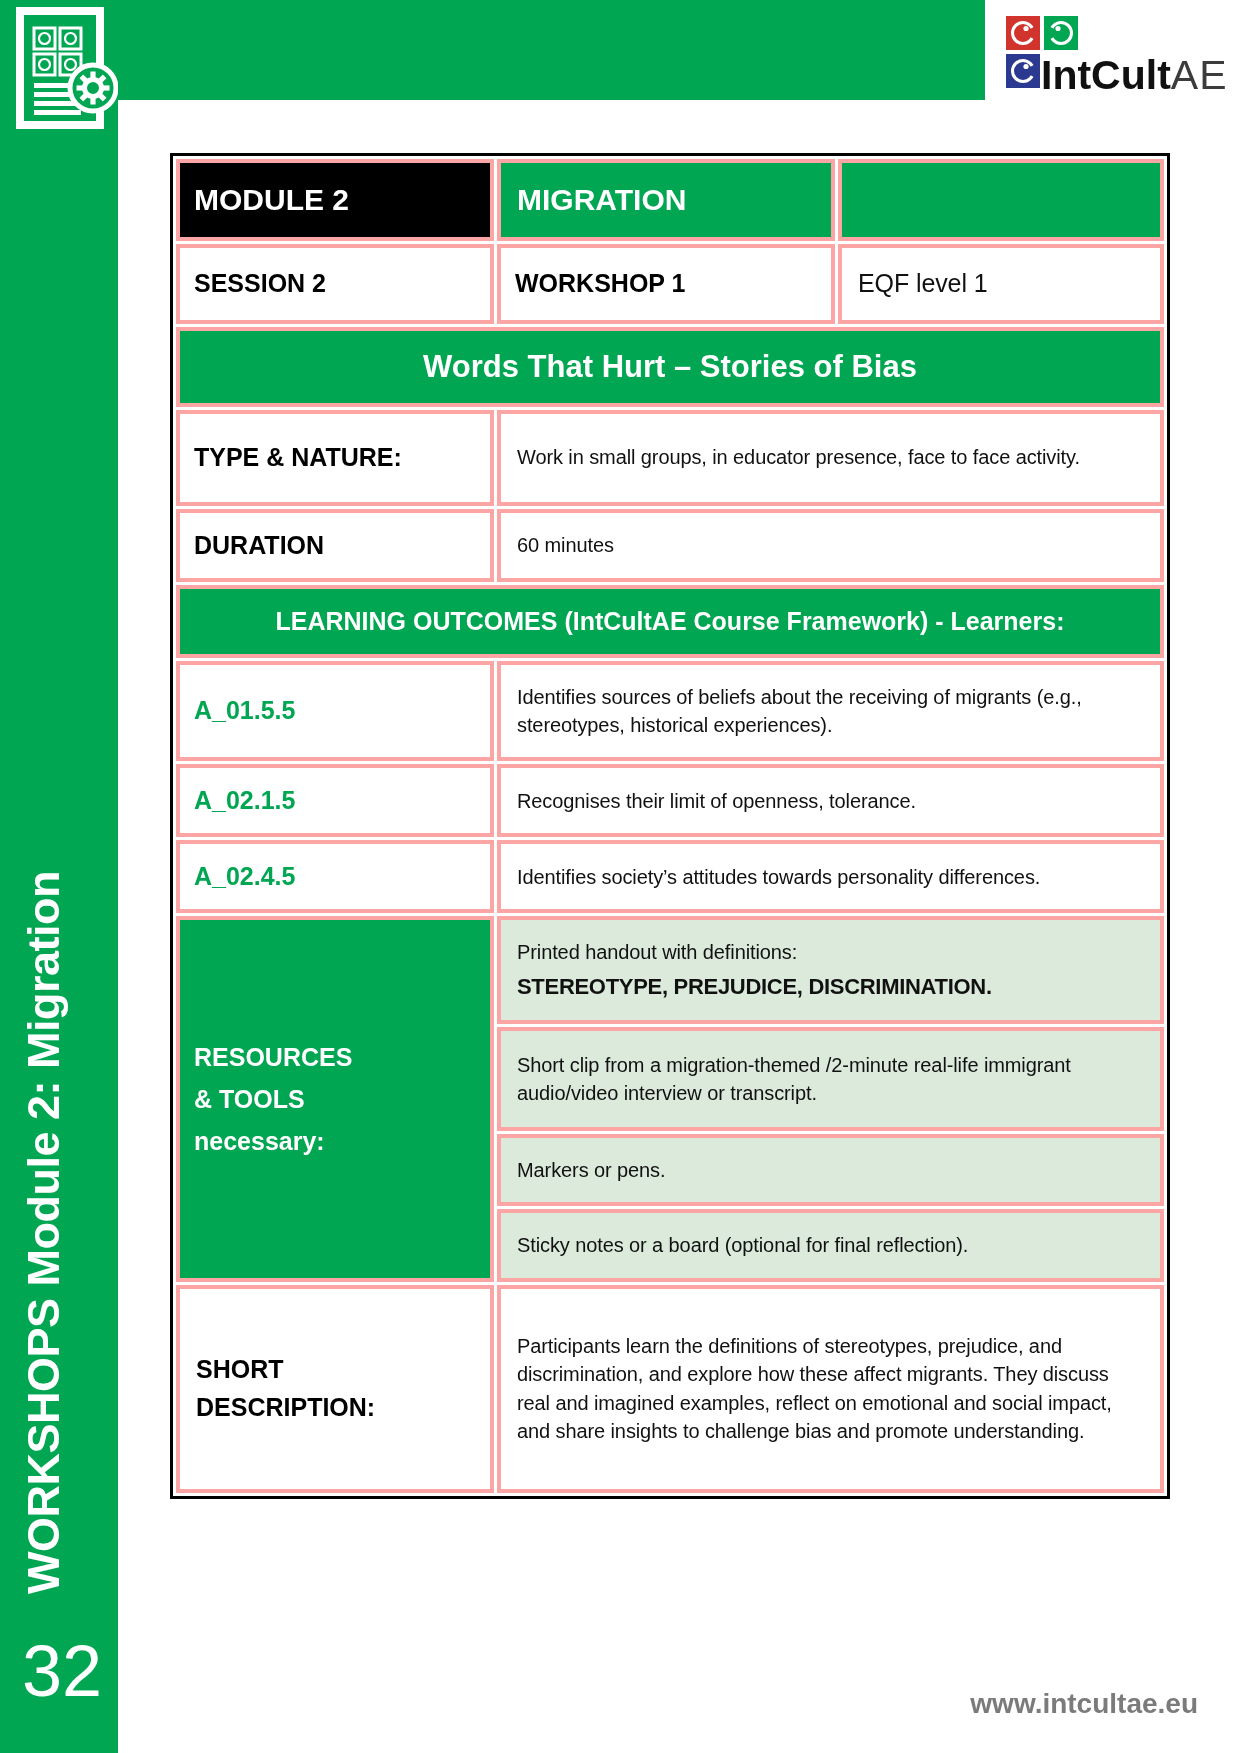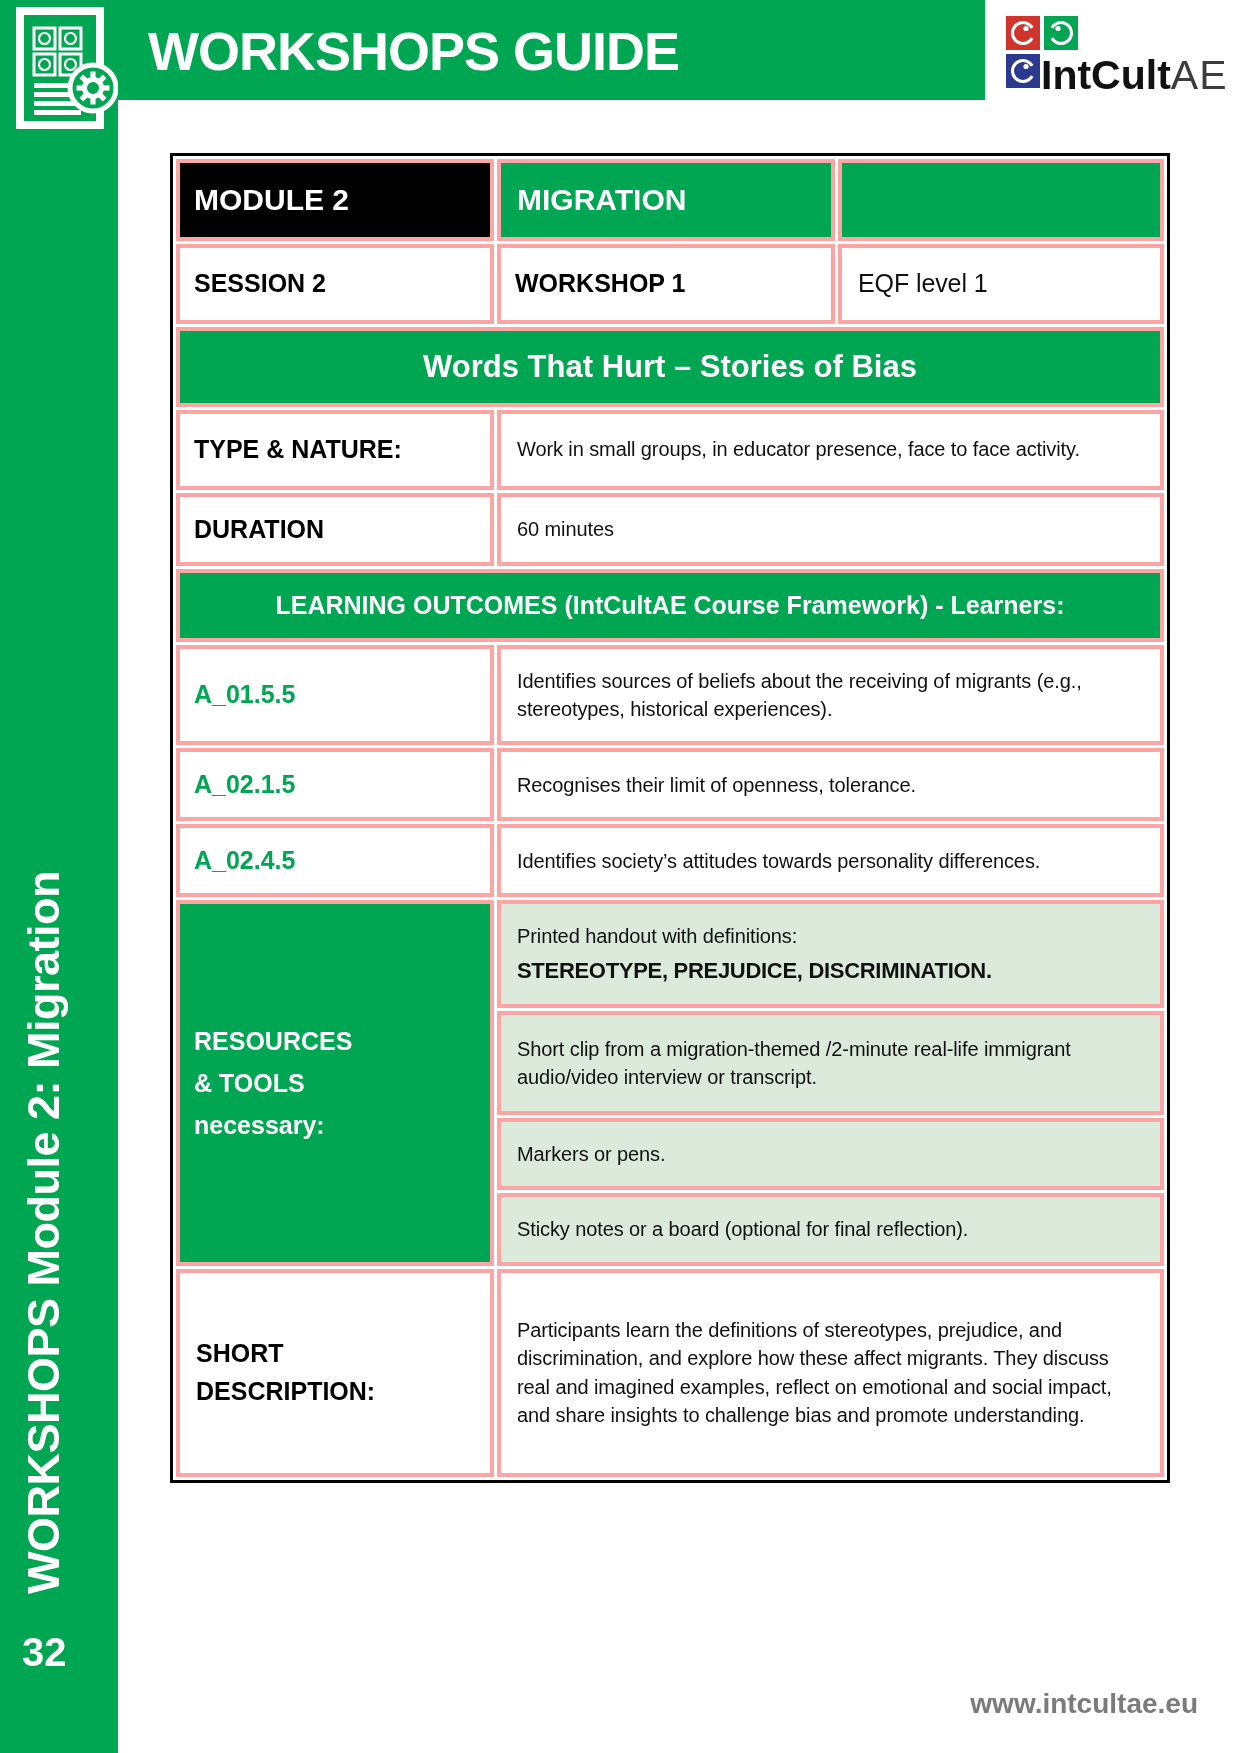--- a/index.html
+++ b/index.html
@@ -34,21 +34,21 @@
   .value { font-size:20px; letter-spacing:-0.1px; line-height:1.42; }
   .res-label { background:#00A651; color:#fff; font-weight:bold; font-size:25px;
                line-height:1.6; padding-left:14px; vertical-align:middle; }
   .res-label div { margin:2px 0; }
   .res-value { background:#DBEADB; font-size:20px; letter-spacing:-0.1px; line-height:1.42; }
   .res-bold { font-weight:bold; font-size:22px; letter-spacing:-0.3px; margin-top:4px; }
   .desc-label div { font-weight:bold; font-size:25px; color:#000; line-height:1.5; }
 
   .vertical-text { position:absolute; left:18px; top:1594px; transform-origin:0 0; transform:rotate(-90deg);
                    white-space:nowrap; font-size:45px; font-weight:bold; color:#fff; letter-spacing:-0.5px; }
-  .page-number { position:absolute; left:22px; top:1630px; font-size:40px; font-weight:bold; color:#fff; }
+  .page-number { position:absolute; left:22px; top:1630px; font-size:72px; font-weight:normal; color:#fff; }
   .footer-url { position:absolute; right:42px; top:1688px; font-size:28px; font-weight:bold; color:#7B7B7B; }
 </style>
 </head>
 <body>
 
 <div class="page">
 
   <div class="sidebar"></div>
   <div class="header-bar"></div>
 
@@ -81,21 +81,20 @@
           <rect x="-2.6" y="-16.5" width="5.2" height="6.5" transform="rotate(135)"></rect>
           <rect x="-2.6" y="-16.5" width="5.2" height="6.5" transform="rotate(180)"></rect>
           <rect x="-2.6" y="-16.5" width="5.2" height="6.5" transform="rotate(225)"></rect>
           <rect x="-2.6" y="-16.5" width="5.2" height="6.5" transform="rotate(270)"></rect>
           <rect x="-2.6" y="-16.5" width="5.2" height="6.5" transform="rotate(315)"></rect>
         </g>
       </g>
     </svg>
   </div>
 
-  <div class="header-title">WORKSHOPS GUIDE</div>
 
   <div class="brand">
     <svg class="sq red" viewBox="0 0 34 34">
       <rect width="34" height="34" fill="#D0342C"></rect>
       <circle cx="17" cy="17" r="10.5" fill="none" stroke="#fff" stroke-width="3"></circle>
       <path d="M17,17 L33,8 L33,26 Z" fill="#D0342C"></path>
       <circle cx="20" cy="12.5" r="2.6" fill="#fff"></circle>
     </svg>
     <svg class="sq green" viewBox="0 0 34 34">
       <rect width="34" height="34" fill="#00A651"></rect>
@@ -128,21 +127,21 @@
         <td class="cell-green-head"></td>
       </tr>
       <tr style="height:72px">
         <td class="label">SESSION 2</td>
         <td class="label">WORKSHOP 1</td>
         <td class="value" style="font-size:25px">EQF level 1</td>
       </tr>
       <tr style="height:72px">
         <td class="banner" colspan="3">Words That Hurt – Stories of Bias</td>
       </tr>
-      <tr style="height:80px">
+      <tr style="height:96px">
         <td class="label">TYPE &amp; NATURE:</td>
         <td class="value" colspan="2">Work in small groups, in educator presence, face to face activity.</td>
       </tr>
       <tr style="height:64px">
         <td class="label">DURATION</td>
         <td class="value" colspan="2">60 minutes</td>
       </tr>
       <tr style="height:62px">
         <td class="banner-sm" colspan="3">LEARNING OUTCOMES (IntCultAE Course Framework) - Learners:</td>
       </tr>

